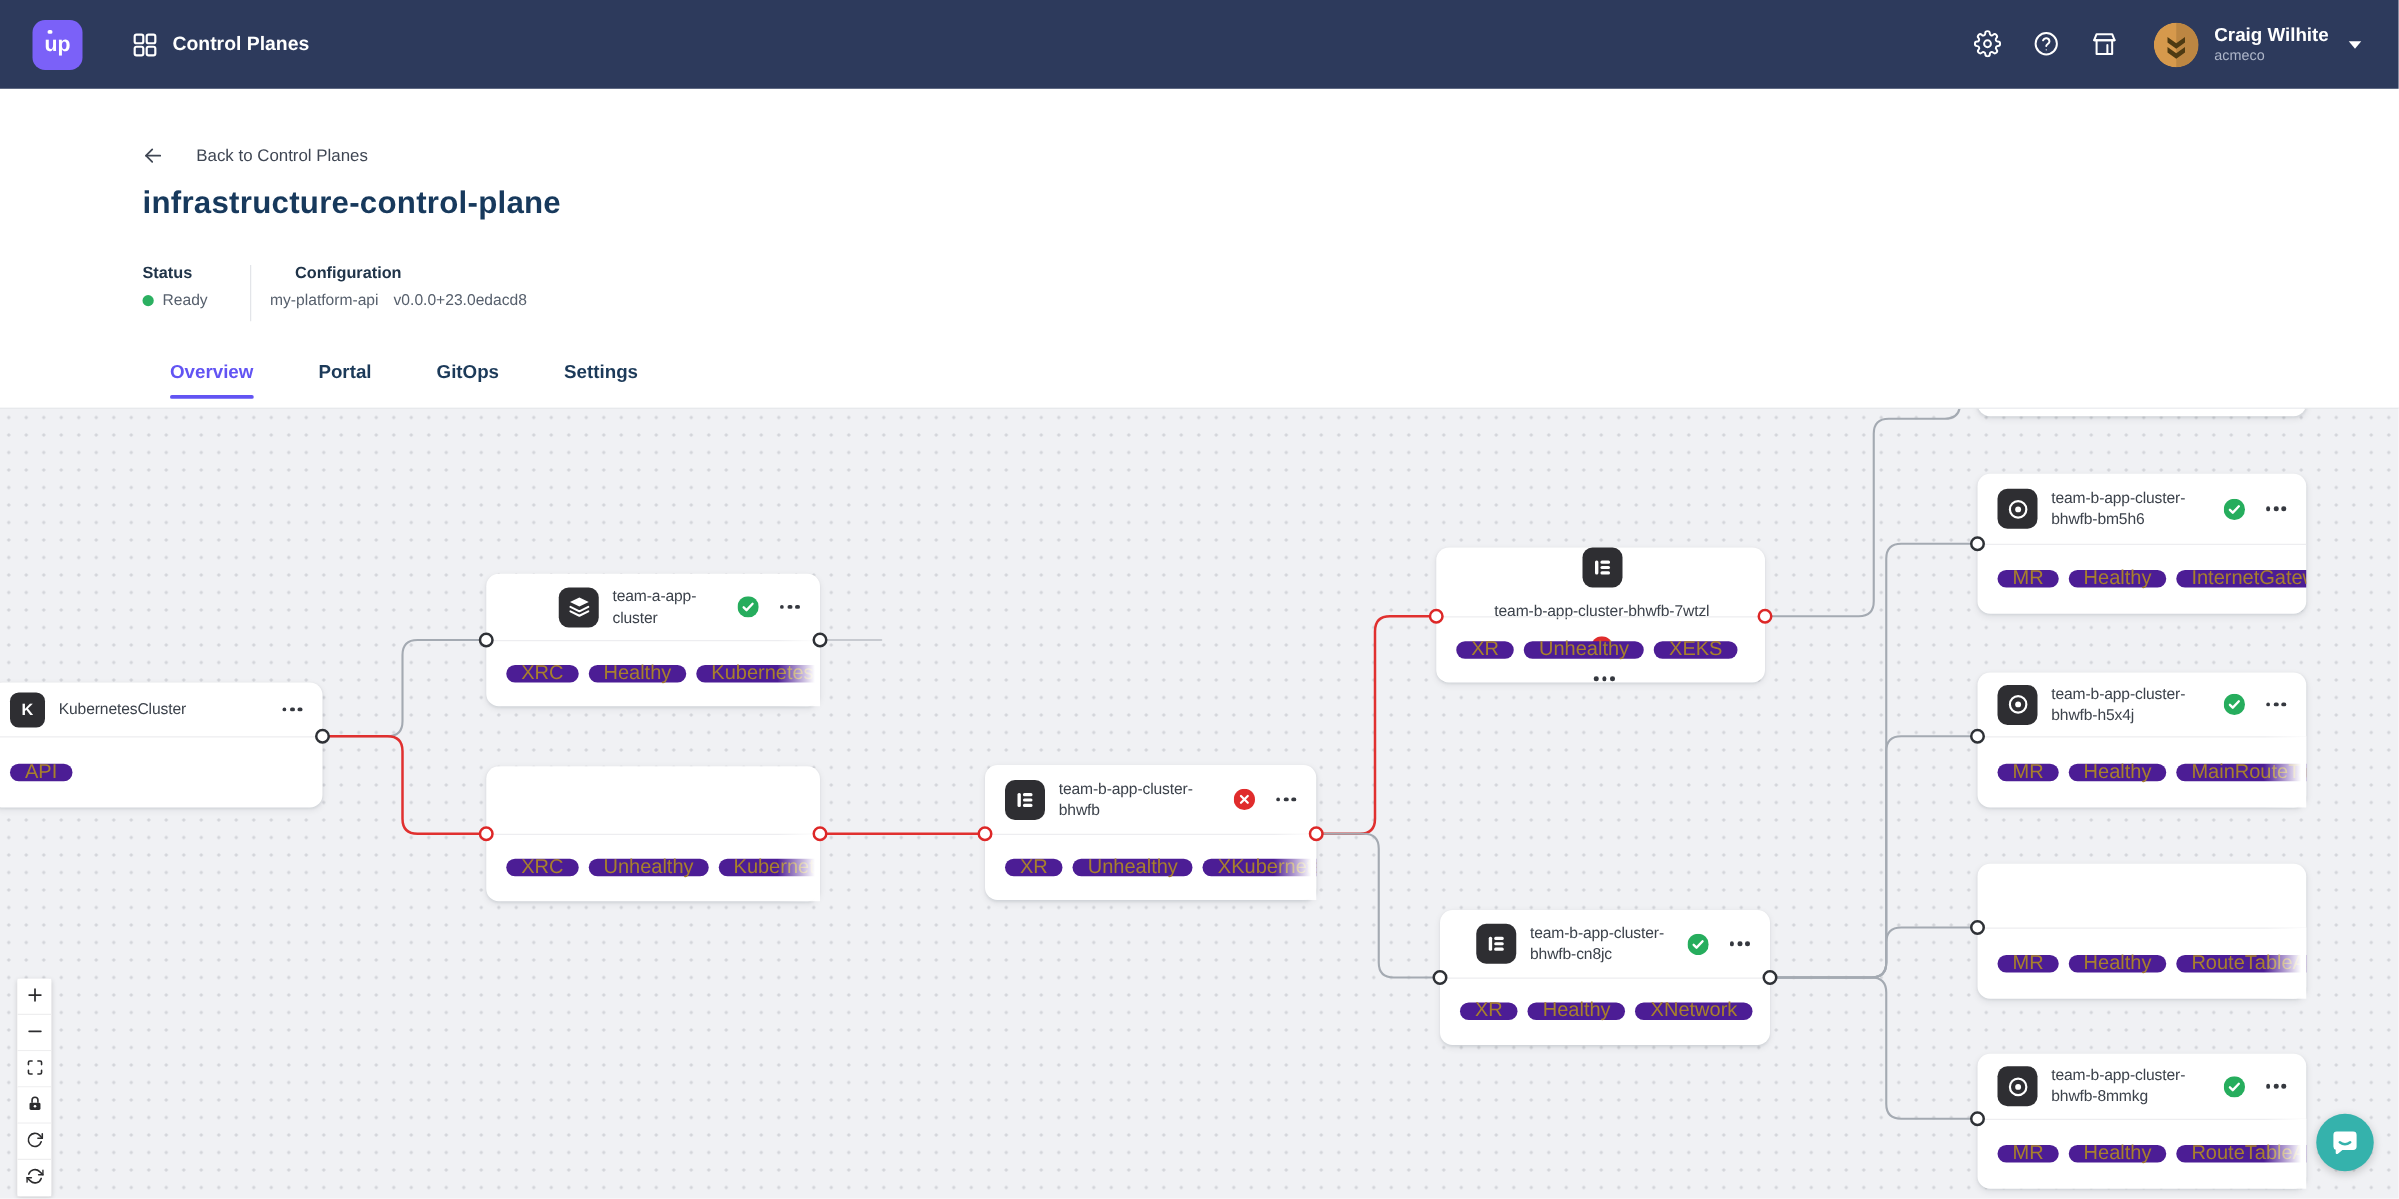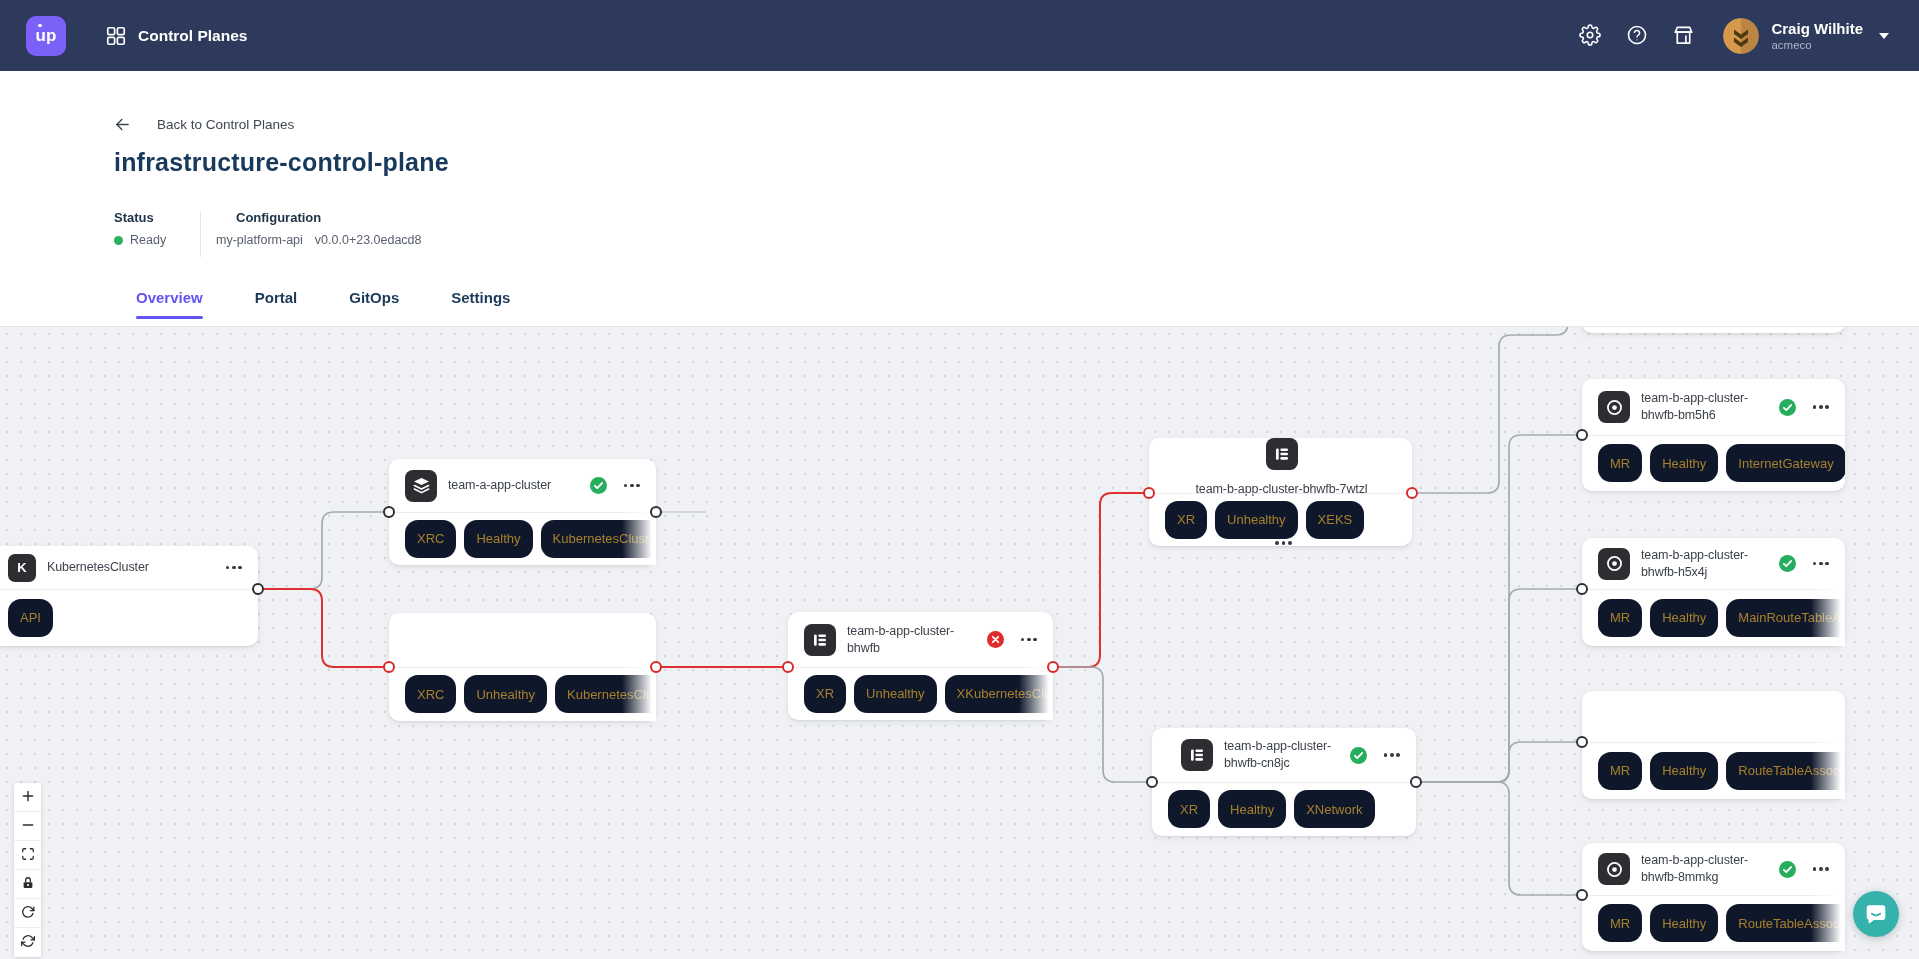--- a/index.html
+++ b/index.html
@@ -62,22 +62,22 @@
   .node.compact .node-icon { width:28px; height:28px; border-radius:7px; font-size:13px; }
   .node-title { flex:1; font-size:12.5px; letter-spacing:-.1px; color:#3c424b; line-height:1.35;
                 word-break:break-word; }
   .node-status { width:17px; height:17px; flex:none; }
   .node-dots { display:flex; gap:2.5px; flex:none; margin-left:4px; background:none; border:none;
                cursor:pointer; padding:4px 2px; }
   .node-dots i { width:3.8px; height:3.8px; border-radius:50%; background:#35383f; }
   .node-divider { position:absolute; left:0; right:0; height:1px; background:#ededf0; }
   .node-pills { position:absolute; left:0; right:0; bottom:0; display:flex; align-items:center;
                 gap:8px; padding:0 14px 0 16px; white-space:nowrap; overflow:hidden; }
-  .pill { display:inline-flex; align-items:center; height:38px; padding:0 12px; border-radius:13px;
-          background:#0f172a; color:#a8802c; font-size:13px; flex:none; }
+  .pill { display:inline-flex; align-items:center; height:14px; padding:0 12px; border-radius:13px;
+          background:#4c1d95; color:#a8802c; font-size:16px; flex:none; }
   .pill-fade { position:absolute; right:0; top:0; bottom:0; width:34px;
                background:linear-gradient(to right, rgba(255,255,255,0), #fff 88%); }
   .port { position:absolute; width:12px; height:12px; border-radius:50%; background:#fff;
           border:2.6px solid #2e3136; z-index:3; }
   .port.red { border-color:#dd2727; }
 
   .controls { position:absolute; left:14px; top:456px; width:27px; background:#fff; z-index:4;
               box-shadow:0 1px 4px rgba(0,0,0,.15); border-radius:2px; }
   .ctrl-btn { width:27px; height:29px; display:flex; align-items:center; justify-content:center;
               background:#fff; border:none; border-bottom:1px solid #eeeeef; cursor:pointer; }
@@ -194,21 +194,21 @@
               <i></i>
             </button>
           </div>
           <div class="node-divider" style="top: 43px;"></div>
           <div class="node-pills" style="top: 43px;">
             <span class="pill">API</span>
           </div>
           <span class="port" style="top: 37px; right: -6px;"></span>
         </div>
         <div class="node" style="left: 389px; top: 132px; width: 267px; height: 106px;">
-          <div class="node-head" style="height: 53px;">
+          <div class="node-head" style="height: 53px; margin-left: 42px;">
             <span class="node-icon">
               <svg viewBox="0 0 24 24" width="19" height="19">
                 <polygon points="12 2.5 2.5 7 12 11.5 21.5 7" fill="#fff"></polygon>
                 <polyline points="3 12 12 16.5 21 12" stroke="#fff" stroke-width="2.1" fill="none" stroke-linecap="round" stroke-linejoin="round"></polyline>
                 <polyline points="3 16.5 12 21 21 16.5" stroke="#fff" stroke-width="2.1" fill="none" stroke-linecap="round" stroke-linejoin="round"></polyline>
               </svg>
             </span>
             <span class="node-title">team-a-app-cluster</span>
             <span class="node-status"><svg viewBox="0 0 20 20" width="17" height="17">
                 <circle cx="10" cy="10" r="10" fill="#26ad5d"></circle>

